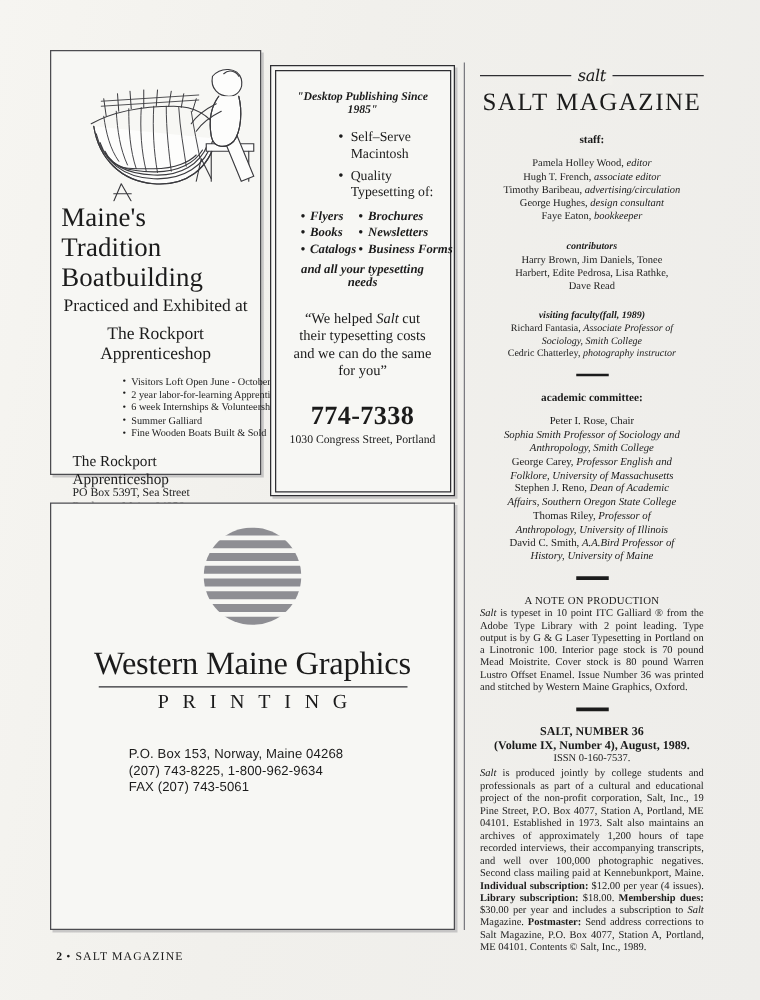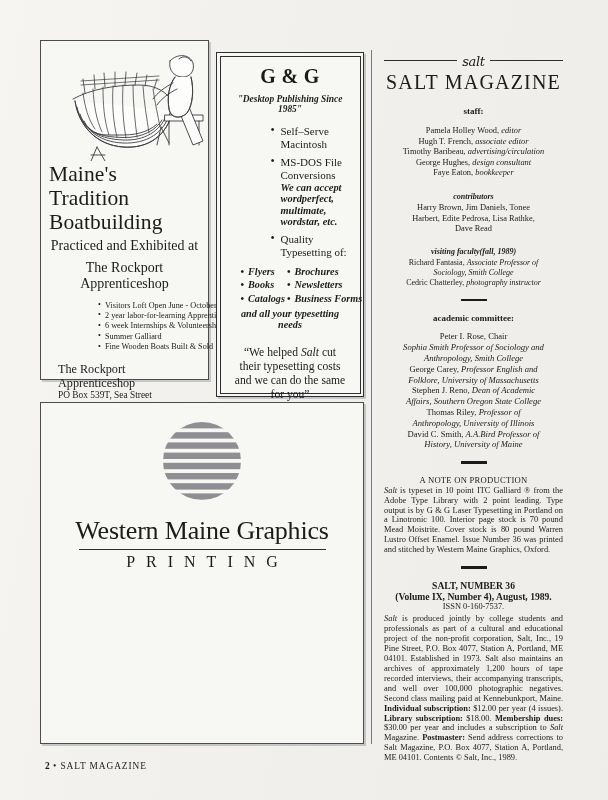--- a/index.html
+++ b/index.html
@@ -207,30 +207,25 @@
       <div class="nm">The Rockport Apprenticeshop</div>
       <div class="ln">PO Box 539T, Sea Street</div>
       <div class="ln">Rockport, Maine 04856</div>
     </div>
     <div class="rock-phone">207-236-6071</div>
     <div class="rock-est">Established 1982 • Lance R. Lee, Director</div>
   </div>
 
   <div class="frame double" id="ad-gg">
     <div class="inner">
-      <div class="gg-title">G &amp; G</div>
       <div class="gg-tag">"Desktop Publishing Since 1985"</div>
 
       <ul class="gg-list">
         <li>
           <span>Self–Serve Macintosh</span>
-        </li>
-        <li>
-          <span>MS-DOS File Conversions</span>
-          <span class="it">We can accept wordperfect, multimate, wordstar, etc.</span>
         </li>
         <li>
           <span>Quality Typesetting of:</span>
         </li>
       </ul>
 
       <div class="gg-grid">
         <table>
           <tbody>
               <tr>
@@ -274,20 +269,25 @@
             <rect x="0" y="41.8" width="80" height="6.4"></rect>
             <rect x="0" y="52" width="80" height="6.4"></rect>
             <rect x="0" y="62.2" width="80" height="6.4"></rect>
             <rect x="0" y="72.4" width="80" height="6.4"></rect>
           </g>
         </svg>
       </div>
       <div class="wmg-name">Western Maine Graphics</div>
       <div class="wmg-rule"></div>
       <div class="wmg-print">PRINTING</div>
+      <div class="wmg-addr">
+        <div>P.O. Box 153, Norway, Maine 04268</div>
+        <div>(207) 743-8225, 1-800-962-9634</div>
+        <div>FAX (207) 743-5061</div>
+      </div>
     </div>
   </div>
 
   <div id="masthead">
 
     <div class="script-wrap">
       <span class="salt-script">salt</span>
     </div>
     <div class="mh-title">SALT MAGAZINE</div>
 

